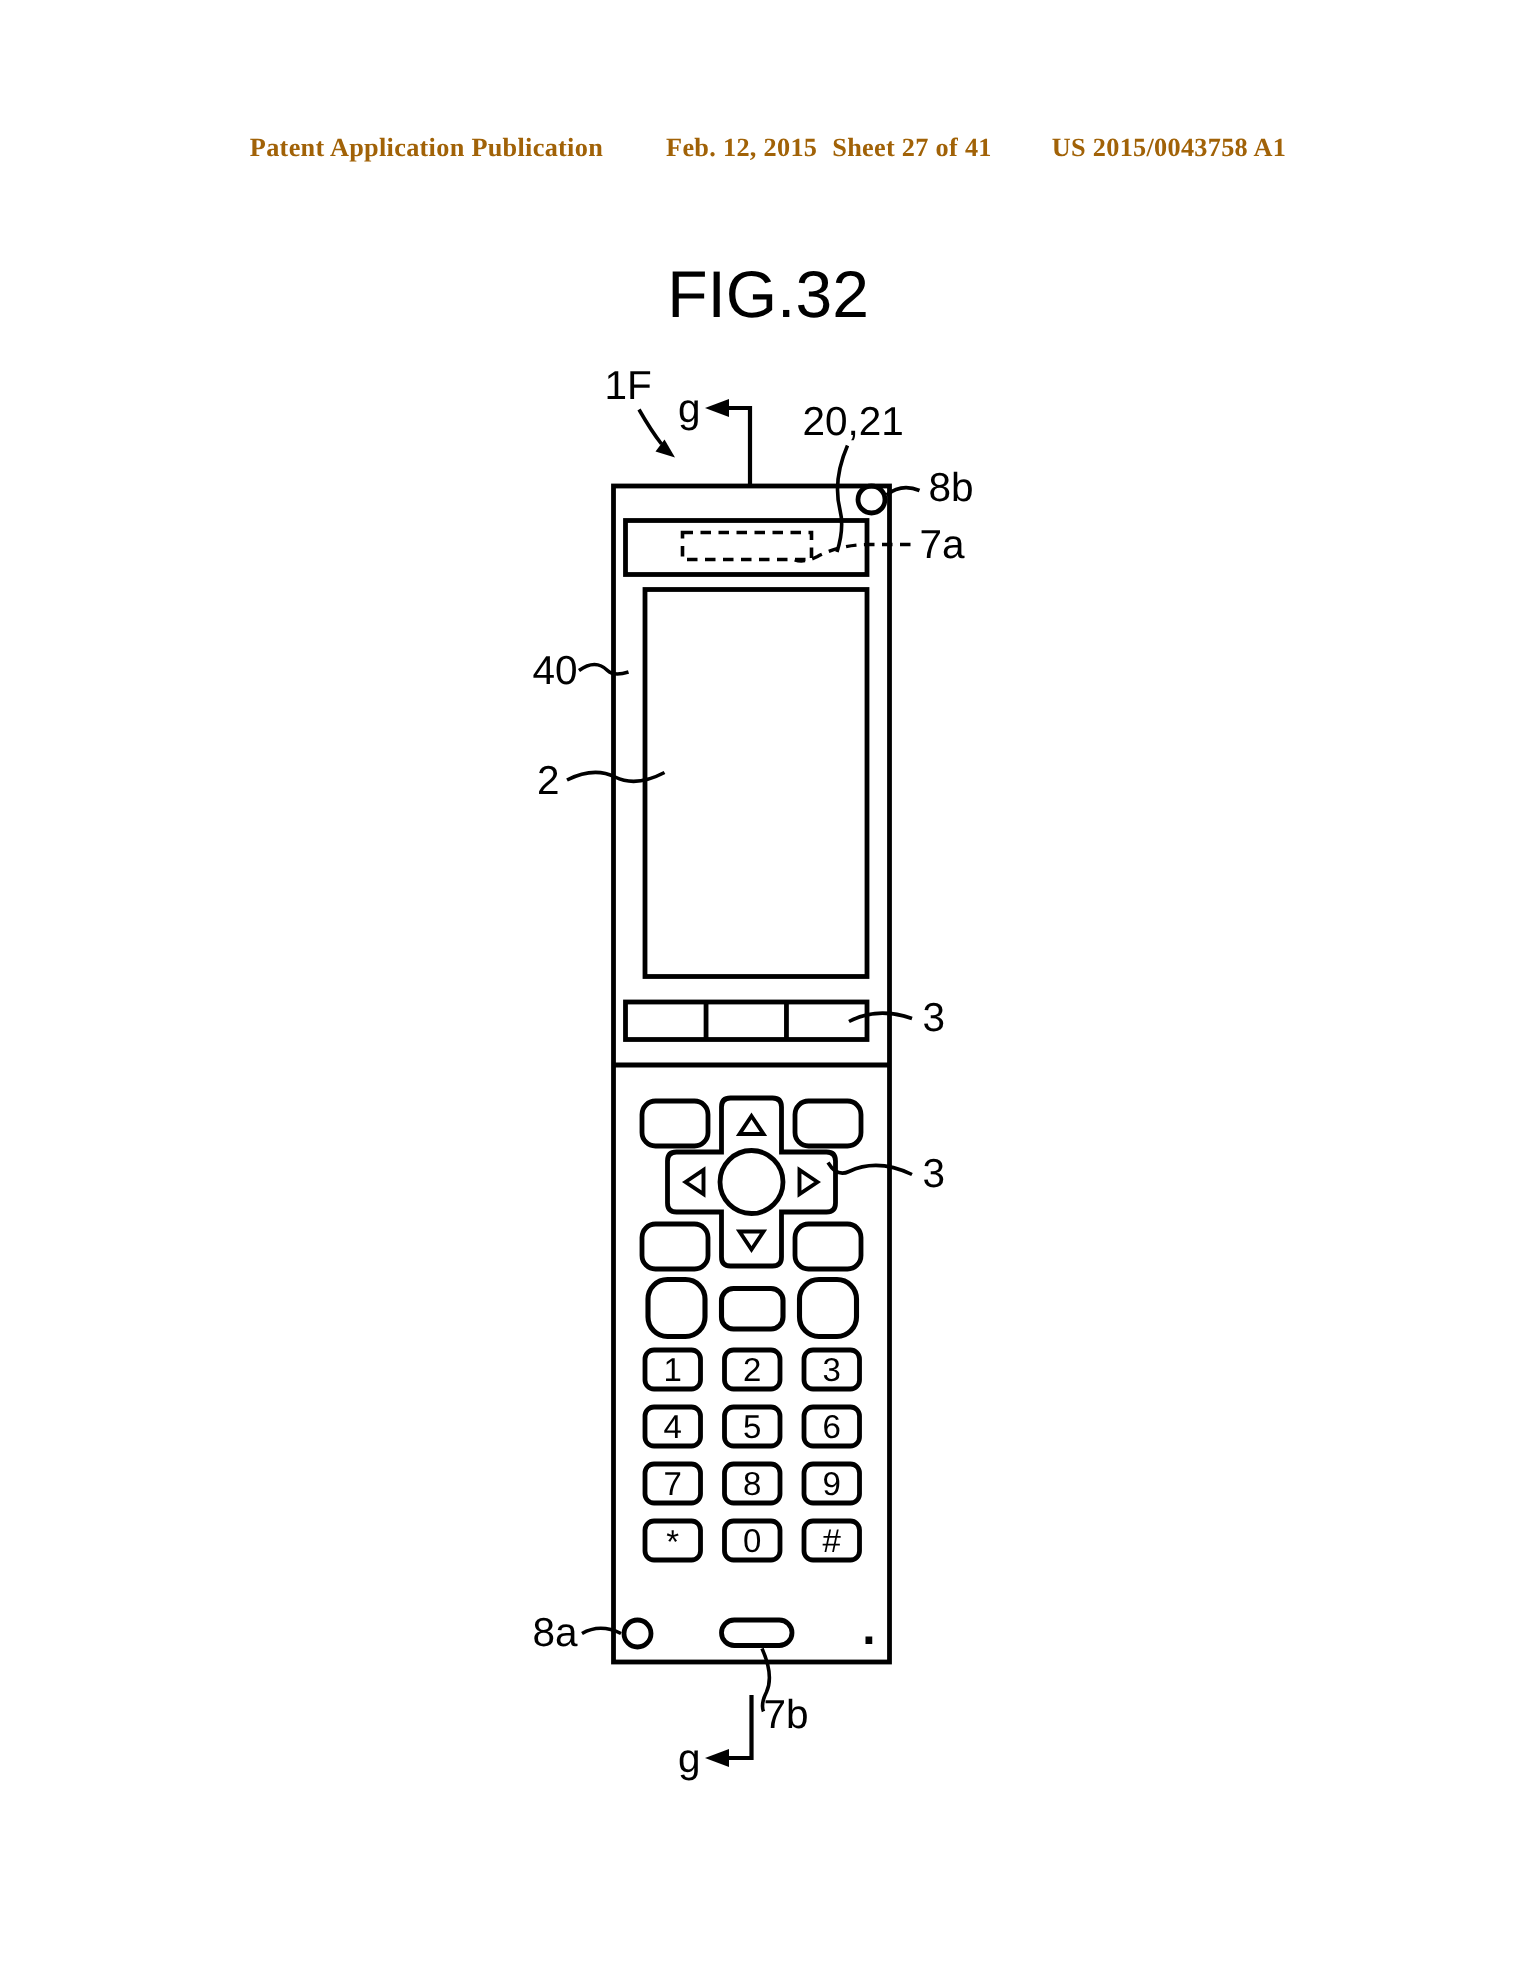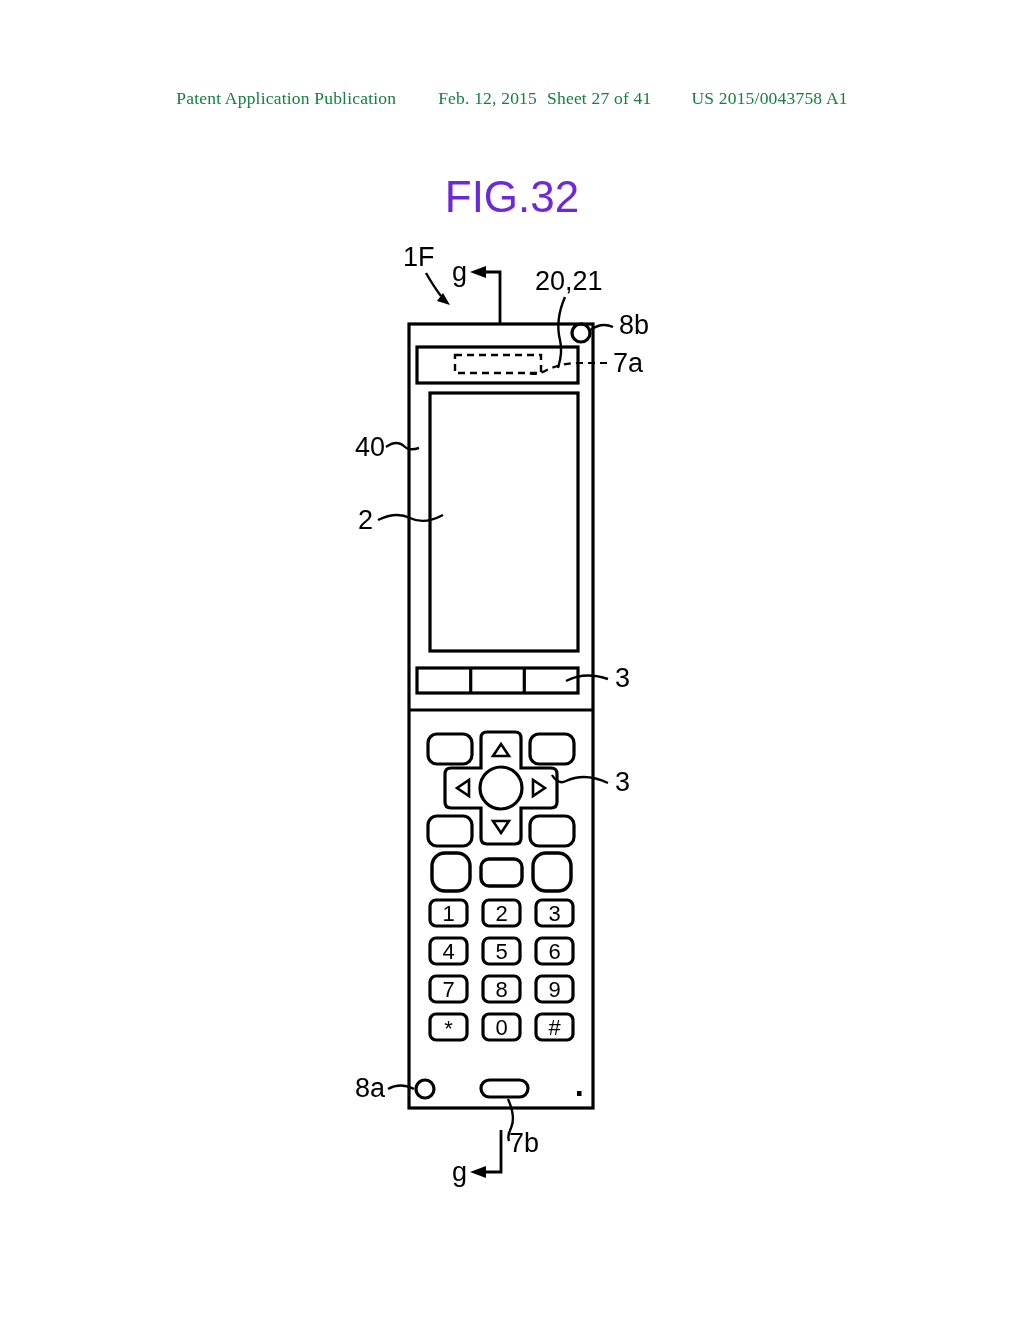--- a/index.html
+++ b/index.html
@@ -21,38 +21,38 @@
     height: 1320px;
     background: #ffffff;
   }
   .hdr {
     position: absolute;
     top: 88px;
     left: 0;
     width: 1024px;
     text-align: center;
     font-family: "Liberation Serif", serif;
-    font-weight: normal;
+    font-weight: bold;
     font-size: 17.5px;
     letter-spacing: 0.2px;
-    color: #15803d;
+    color: #a16207;
     white-space: pre;
   }
   .hdr span { display: inline-block; }
   .hdr .s1 { margin-right: 42px; }
   .hdr .s2 { margin-right: 10px; }
   .hdr .s3 { margin-right: 40px; }
   .figtitle {
     position: absolute;
     left: 0; top: 172px;
     width: 1024px;
     text-align: center;
     font-family: "Liberation Sans", sans-serif;
     font-size: 44px;
-    color: #6d28d9;
+    color: #000000;
     letter-spacing: 0px;
   }
   svg.drawing {
     position: absolute;
     left: 0; top: 0;
     width: 1024px;
     height: 1320px;
   }
   .lbl {
     font-family: "Liberation Sans", sans-serif;

